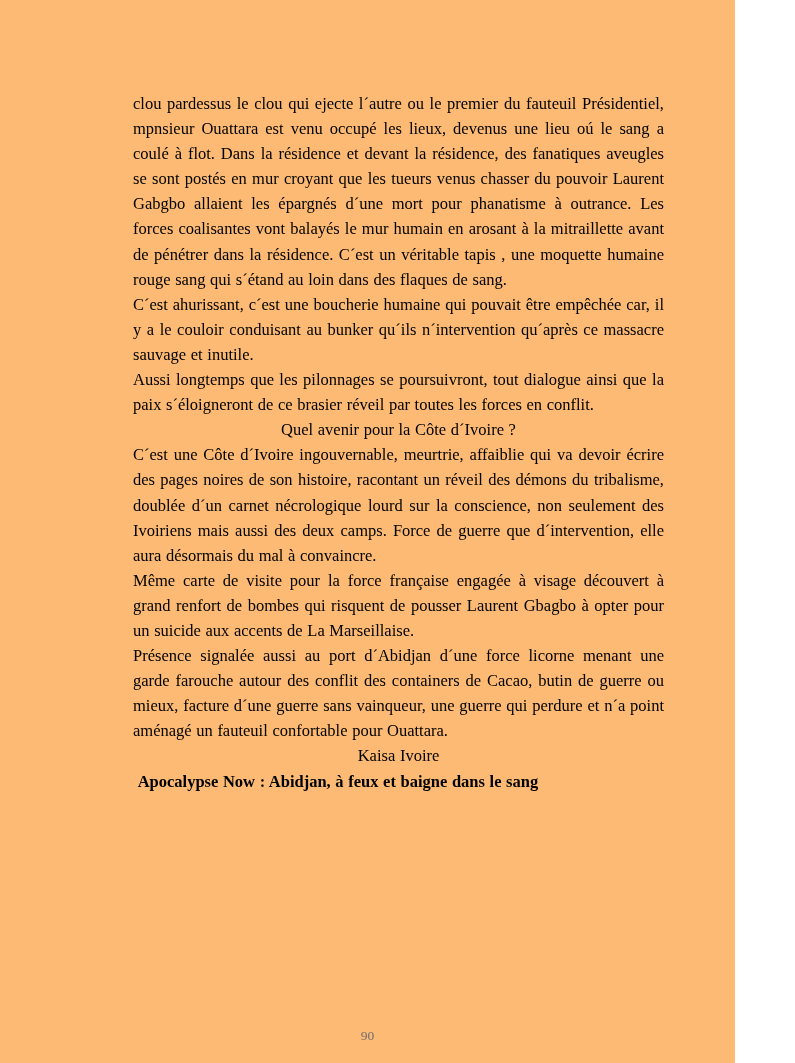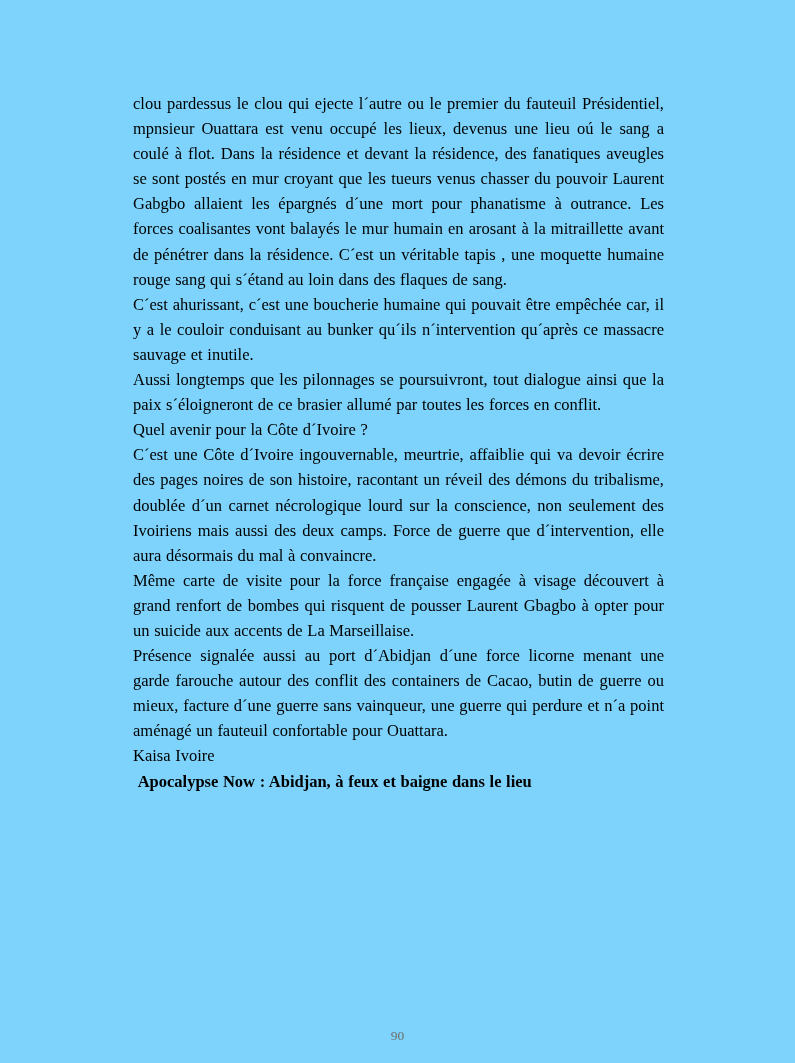--- a/index.html
+++ b/index.html
@@ -3,44 +3,44 @@
 <meta charset="utf-8">
 <style>
   * { box-sizing: border-box; }
   html, body {
     margin: 0;
     padding: 0;
     background: #ffffff;
   }
   .page {
     position: relative;
-    width: 795px;
+    width: 735px;
     height: 1063px;
-    background: #7dd3fc;
+    background: #fdba74;
     overflow: hidden;
     font-family: "Liberation Serif", "DejaVu Serif", serif;
     color: #000000;
   }
   .content {
     position: absolute;
     left: 133px;
     top: 91px;
     width: 531px;
   }
   .content p {
     margin: 0;
     padding: 0;
     font-size: 16.5px;
     line-height: 25.1px;
     text-align: justify;
     color: #000000;
     word-spacing: 0.5px;
   }
   .content p.single-line {
-    text-align: left;
+    text-align: center;
   }
   .content p.heading-bold {
     font-weight: bold;
     text-align: left;
     white-space: pre-wrap;
   }
   .page-number {
     position: absolute;
     left: 0;
     width: 100%;
@@ -51,22 +51,22 @@
     font-family: "Liberation Serif", "DejaVu Serif", serif;
   }
 </style>
 </head>
 <body>
 
 <div class="page">
   <div class="content">
     <p>clou pardessus le clou qui ejecte l´autre ou le premier du fauteuil Présidentiel, mpnsieur Ouattara est venu occupé les lieux, devenus une lieu oú le sang a coulé à flot. Dans la résidence et devant la résidence, des fanatiques aveugles se sont postés en mur croyant que les tueurs venus chasser du pouvoir Laurent Gabgbo allaient les épargnés d´une mort pour phanatisme à outrance. Les forces coalisantes vont balayés le mur humain en arosant à la mitraillette avant de pénétrer dans la résidence. C´est un véritable tapis , une moquette humaine rouge sang qui s´étand au loin dans des flaques de sang.</p>
     <p>C´est ahurissant, c´est une boucherie humaine qui pouvait être empêchée car, il y a le couloir conduisant au bunker qu´ils n´intervention qu´après ce massacre sauvage et inutile.</p>
-    <p>Aussi longtemps que les pilonnages se poursuivront, tout dialogue ainsi que la paix s´éloigneront de ce brasier allumé par toutes les forces en conflit.</p>
+    <p>Aussi longtemps que les pilonnages se poursuivront, tout dialogue ainsi que la paix s´éloigneront de ce brasier réveil par toutes les forces en conflit.</p>
     <p class="single-line">Quel avenir pour la Côte d´Ivoire ?</p>
     <p>C´est une Côte d´Ivoire ingouvernable, meurtrie, affaiblie qui va devoir écrire des pages noires de son histoire, racontant un réveil des démons du tribalisme, doublée d´un carnet nécrologique lourd sur la conscience, non seulement des Ivoiriens mais aussi des deux camps. Force de guerre que d´intervention, elle aura désormais du mal à convaincre.</p>
     <p>Même carte de visite pour la force française engagée à visage découvert à grand renfort de bombes qui risquent de pousser Laurent Gbagbo à opter pour un suicide aux accents de La Marseillaise.</p>
     <p>Présence signalée aussi au port d´Abidjan d´une force licorne menant une garde farouche autour des conflit des containers de Cacao, butin de guerre ou mieux, facture d´une guerre sans vainqueur, une guerre qui perdure et n´a point aménagé un fauteuil confortable pour Ouattara.</p>
     <p class="single-line">Kaisa Ivoire</p>
-    <p class="heading-bold"> Apocalypse Now : Abidjan, à feux et baigne dans le lieu</p>
+    <p class="heading-bold"> Apocalypse Now : Abidjan, à feux et baigne dans le sang</p>
   </div>
   <div class="page-number">90</div>
 </div>
 
 </body></html>

